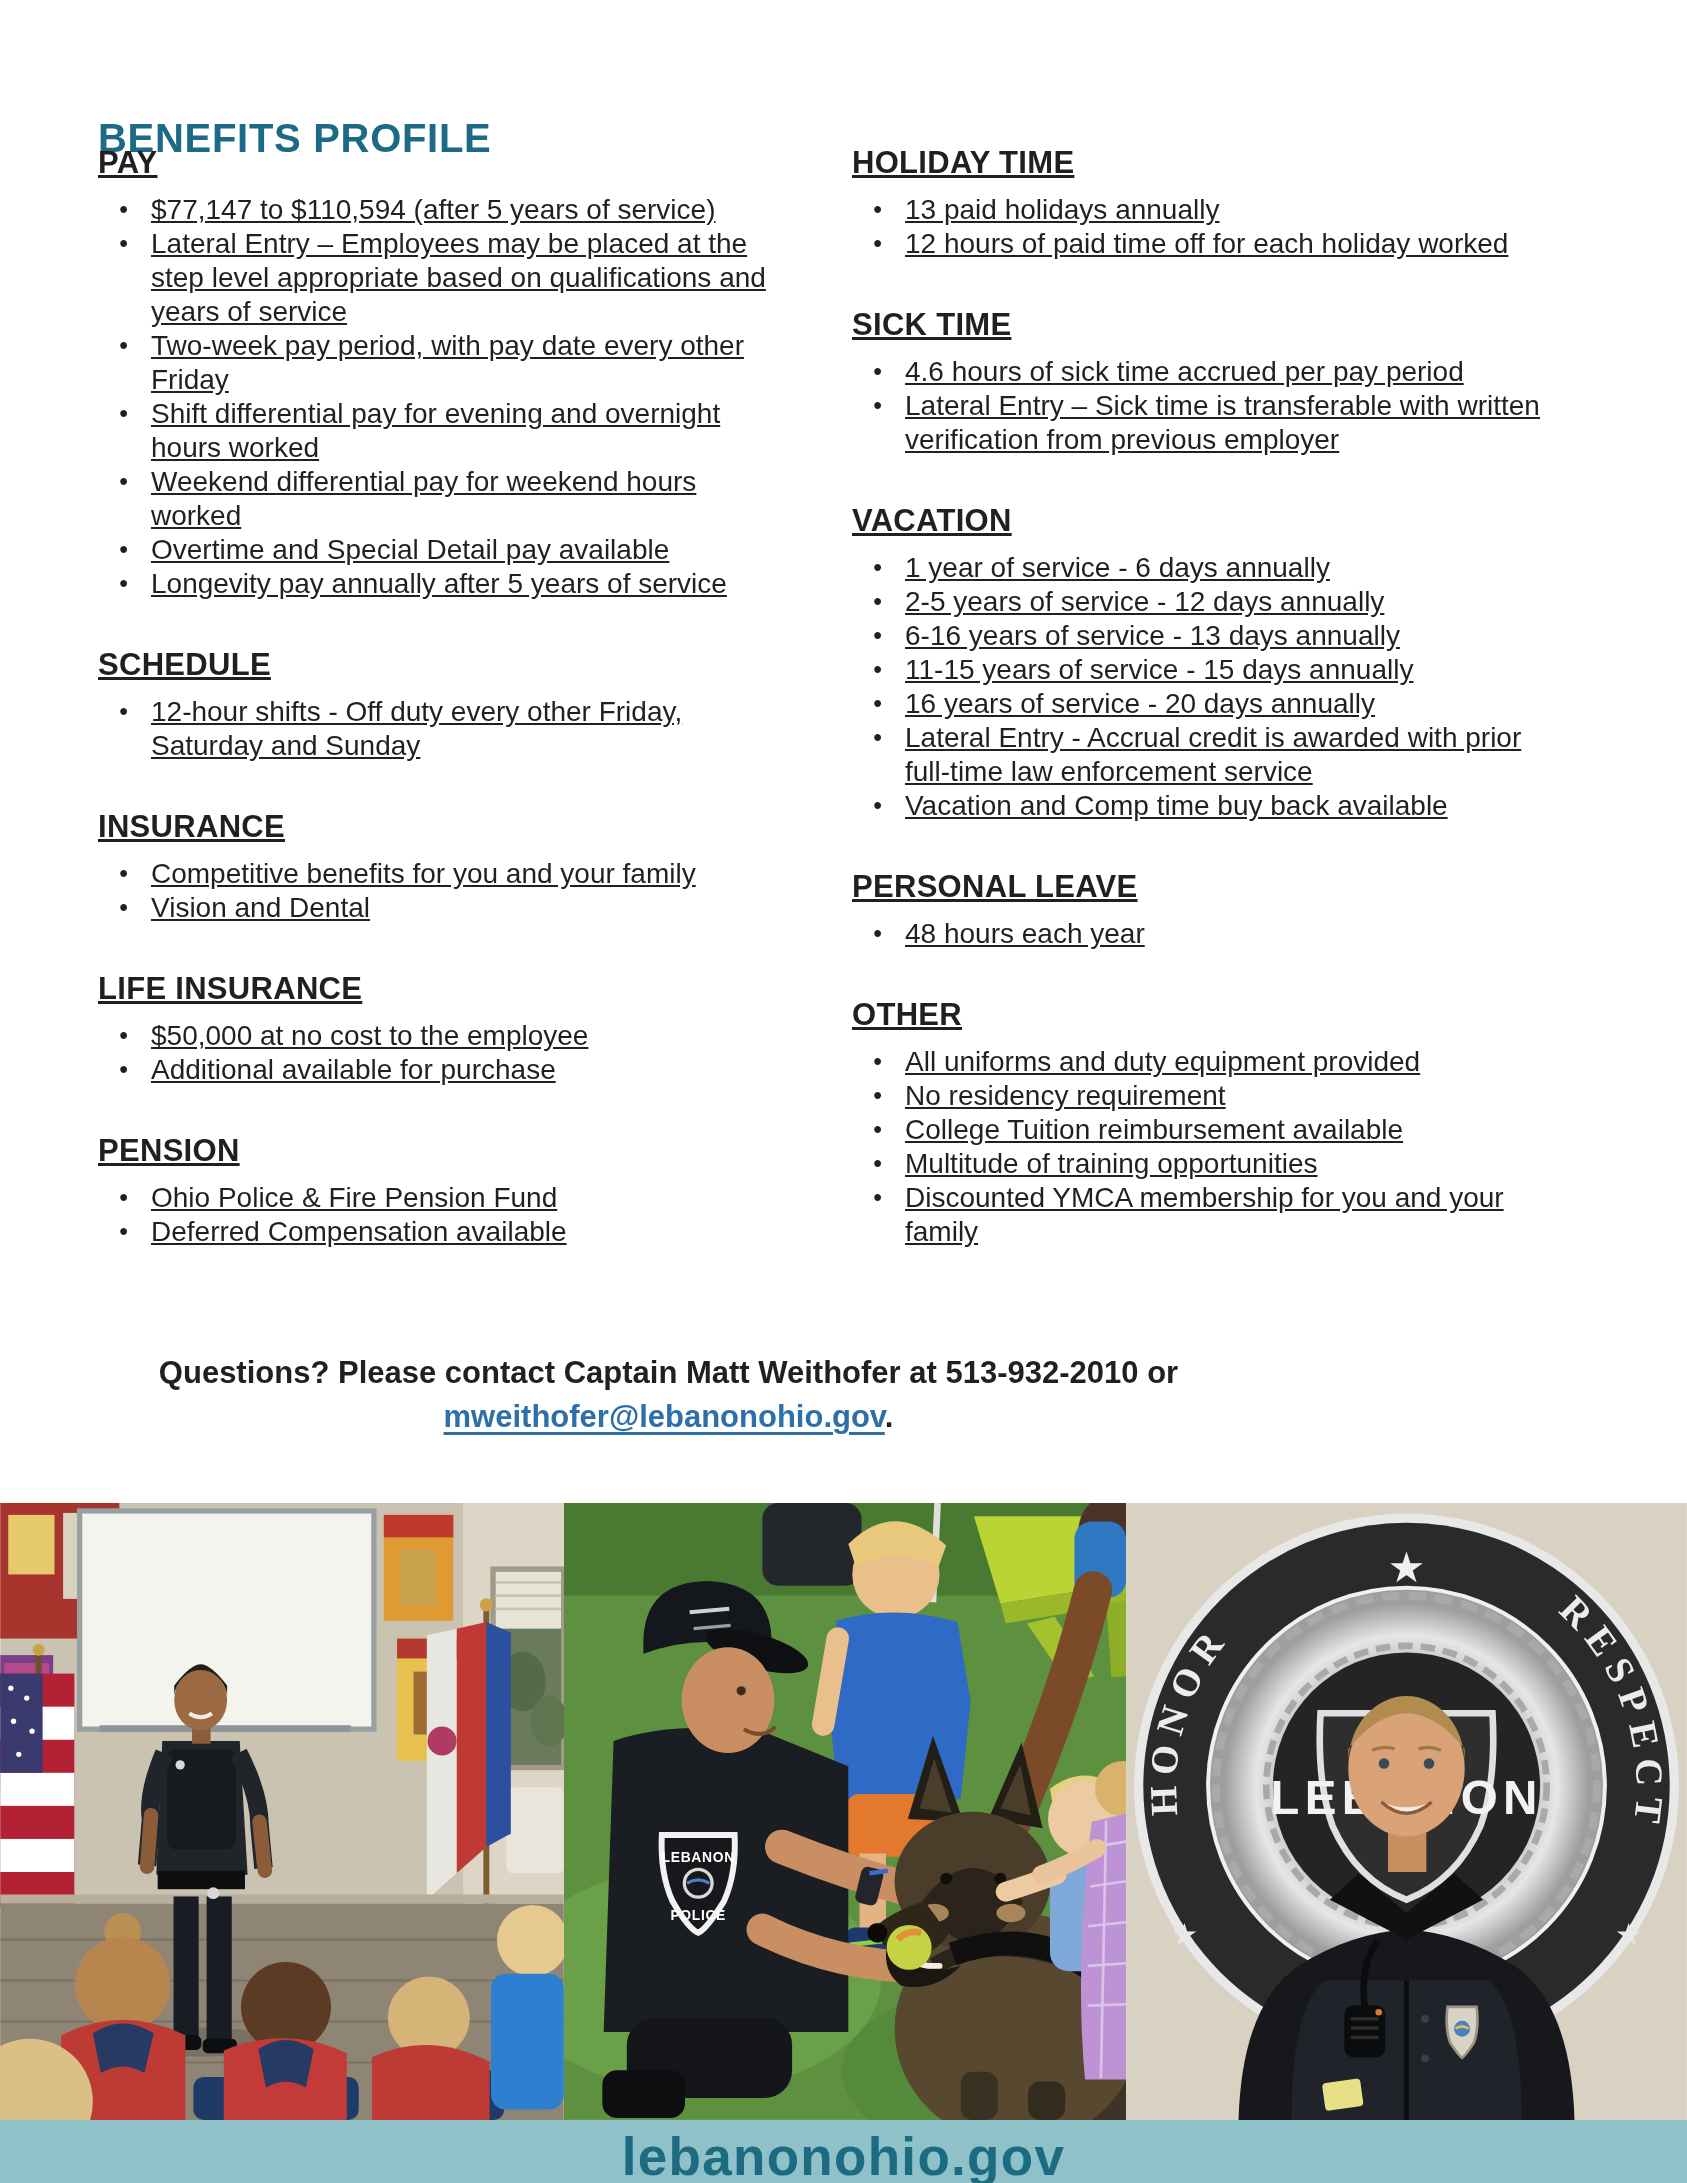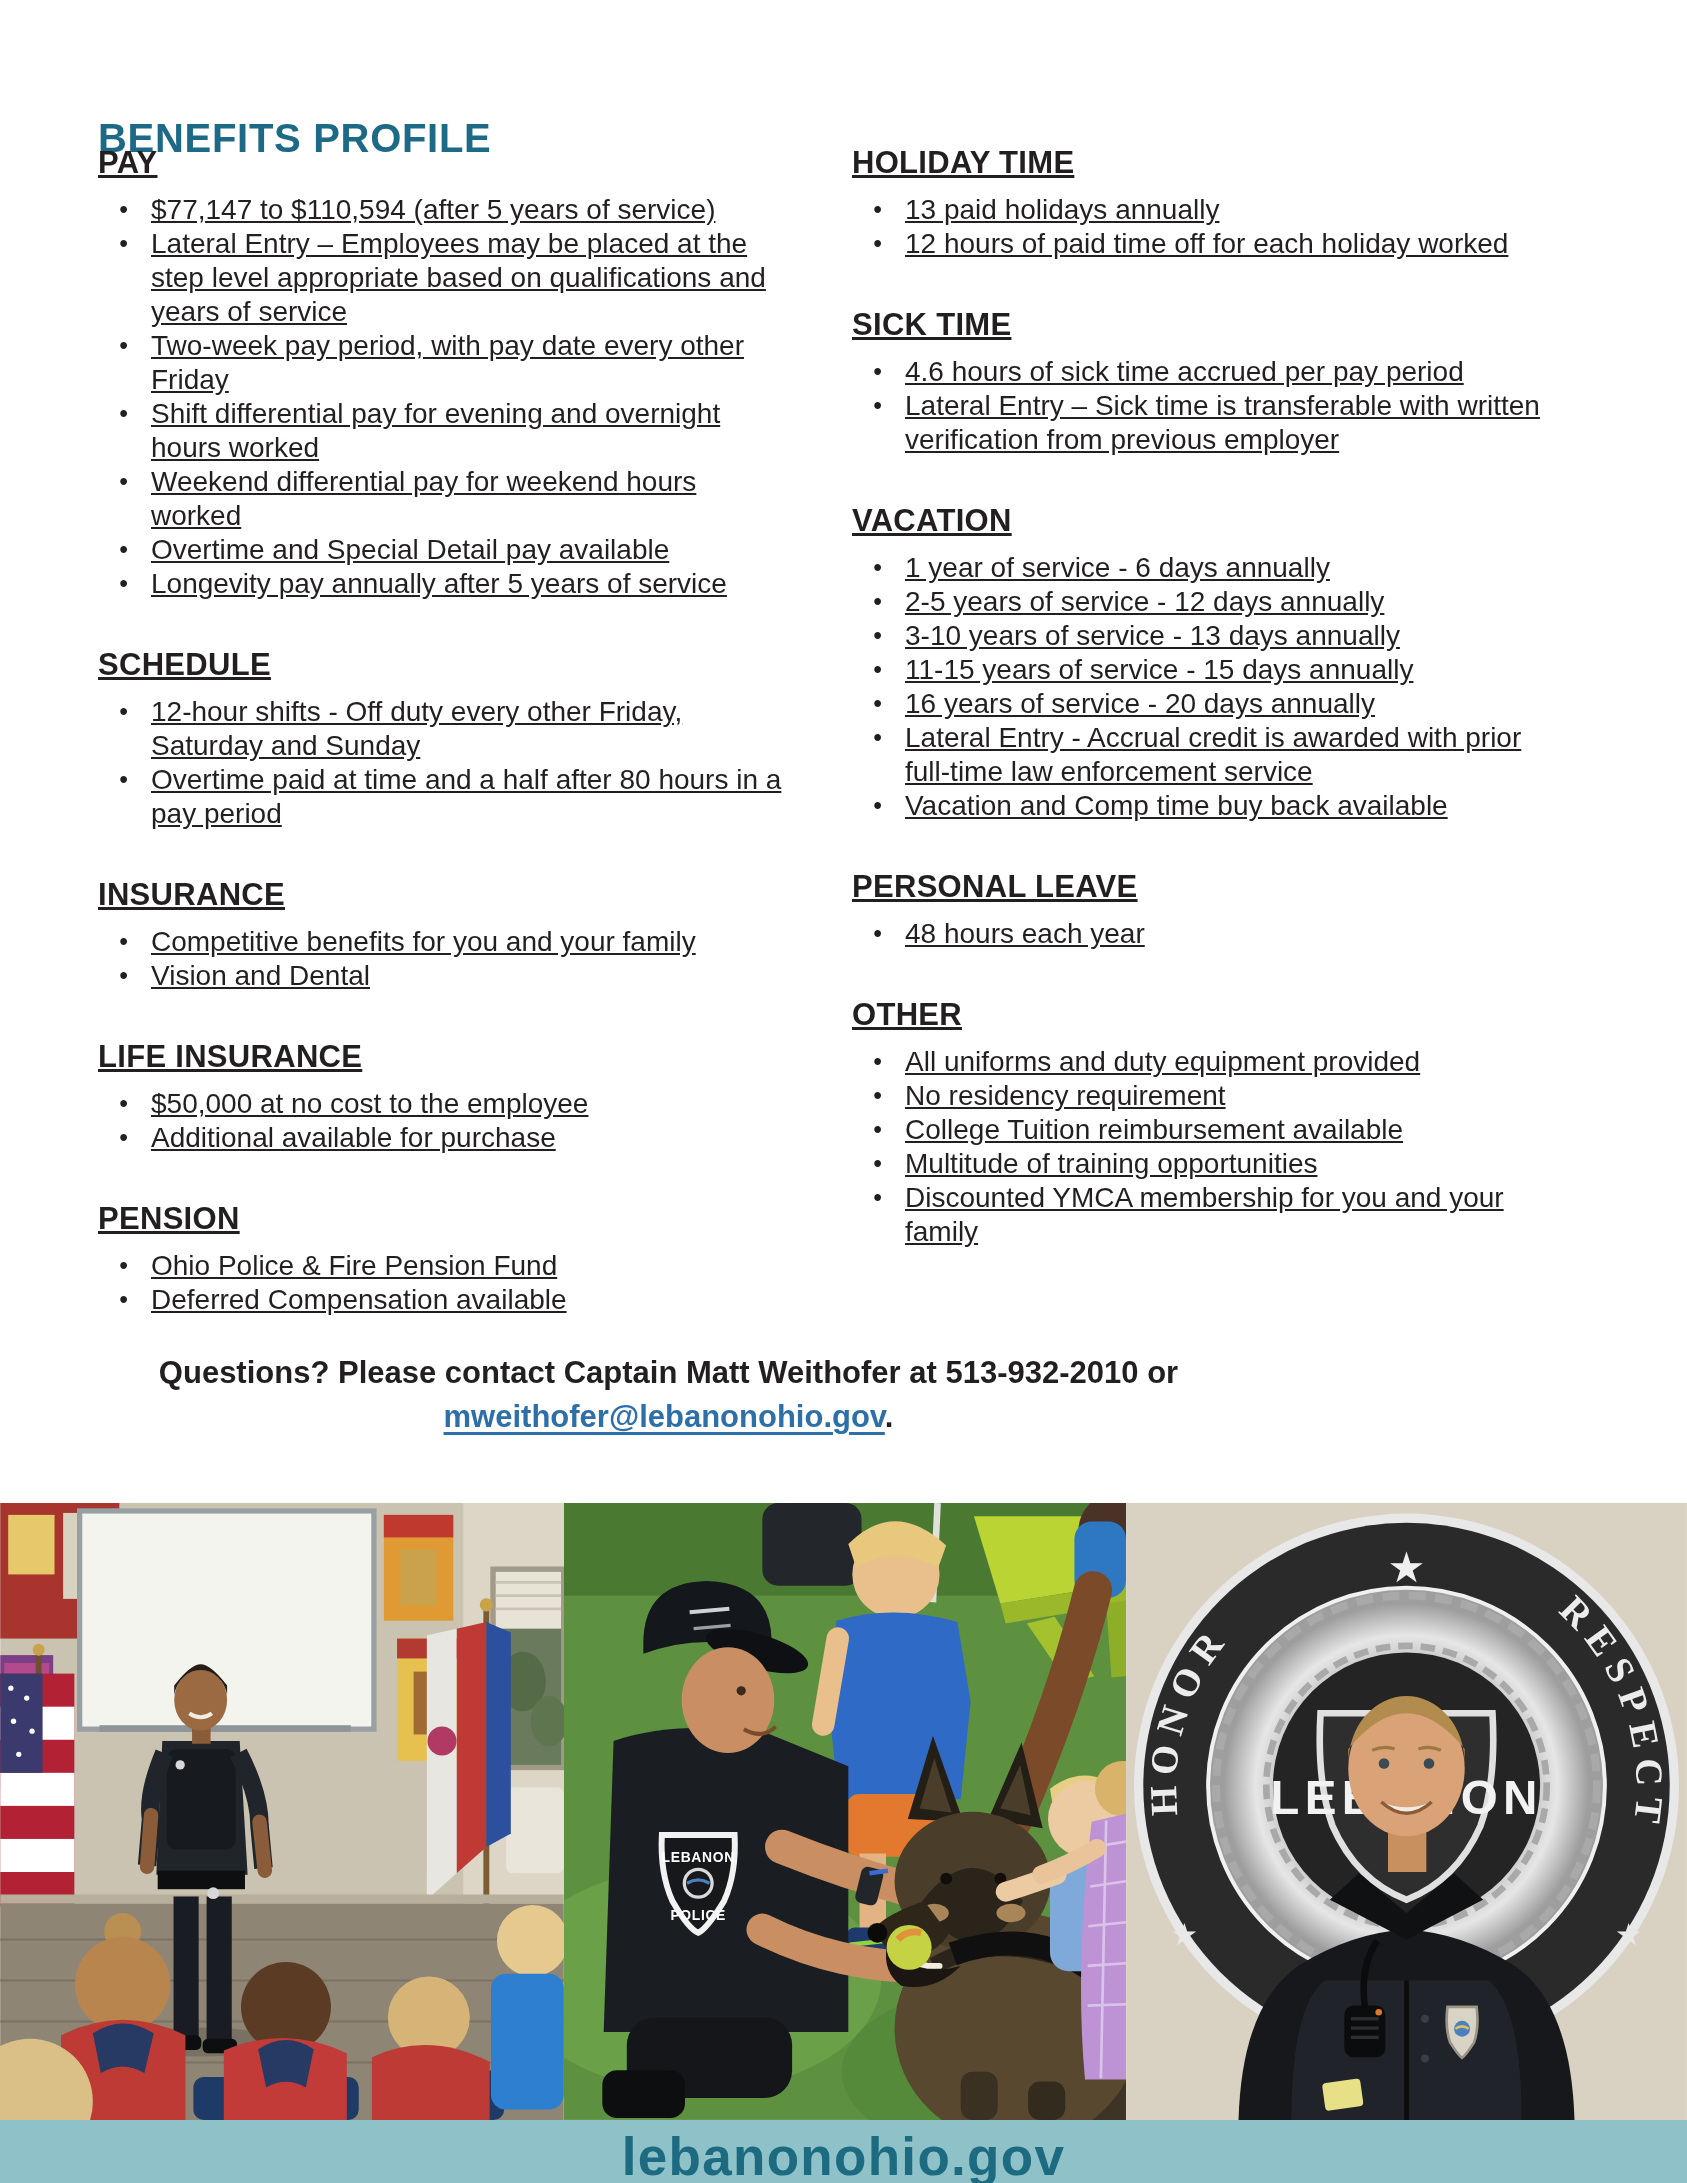--- a/index.html
+++ b/index.html
@@ -45,21 +45,20 @@
           <li>Shift differential pay for evening and overnight hours worked</li>
           <li>Weekend differential pay for weekend hours worked</li>
           <li>Overtime and Special Detail pay available</li>
           <li>Longevity pay annually after 5 years of service</li>
         </ul>
       </section>
       <section class="benefit-section">
         <h2 class="sec-heading">SCHEDULE</h2>
         <ul class="bullets">
           <li>12-hour shifts - Off duty every other Friday, Saturday and Sunday</li>
-          <li>Overtime paid at time and a half after 80 hours in a pay period</li>
         </ul>
       </section>
       <section class="benefit-section">
         <h2 class="sec-heading">INSURANCE</h2>
         <ul class="bullets">
           <li>Competitive benefits for you and your family</li>
           <li>Vision and Dental</li>
         </ul>
       </section>
       <section class="benefit-section">
@@ -90,21 +89,21 @@
         <ul class="bullets">
           <li>4.6 hours of sick time accrued per pay period</li>
           <li>Lateral Entry – Sick time is transferable with written verification from previous employer</li>
         </ul>
       </section>
       <section class="benefit-section">
         <h2 class="sec-heading">VACATION</h2>
         <ul class="bullets">
           <li>1 year of service - 6 days annually</li>
           <li>2-5 years of service - 12 days annually</li>
-          <li>3-10 years of service - 13 days annually</li>
+          <li>6-16 years of service - 13 days annually</li>
           <li>11-15 years of service - 15 days annually</li>
           <li>16 years of service - 20 days annually</li>
           <li>Lateral Entry - Accrual credit is awarded with prior full-time law enforcement service</li>
           <li>Vacation and Comp time buy back available</li>
         </ul>
       </section>
       <section class="benefit-section">
         <h2 class="sec-heading">PERSONAL LEAVE</h2>
         <ul class="bullets">
           <li>48 hours each year</li>

